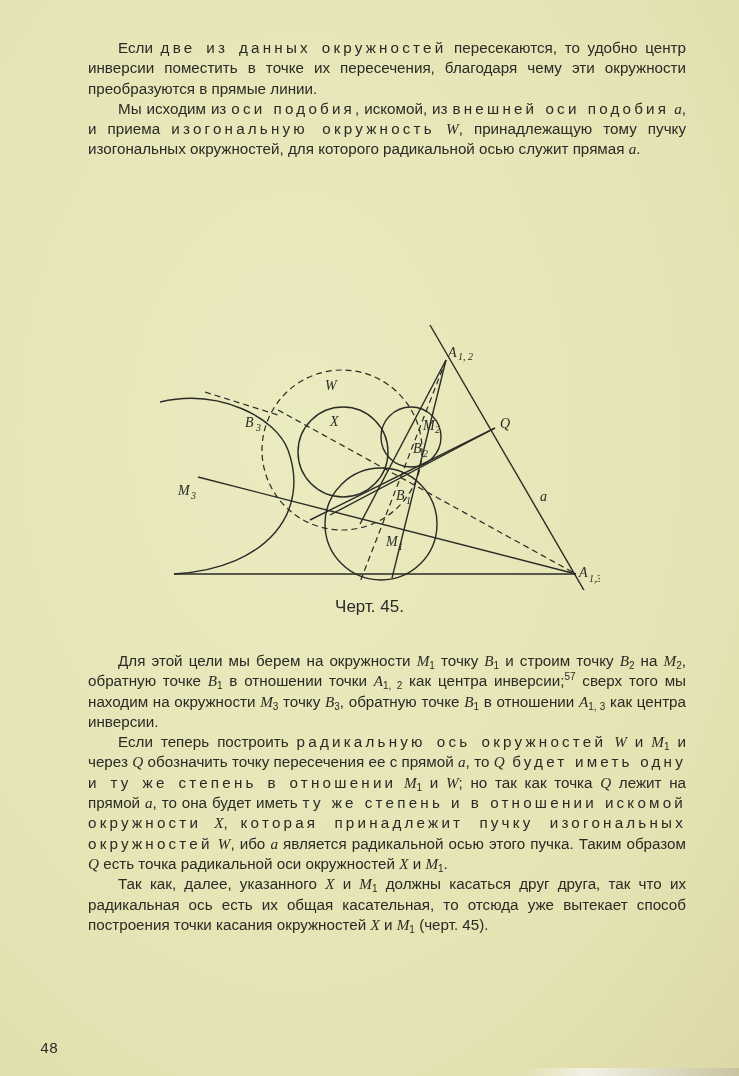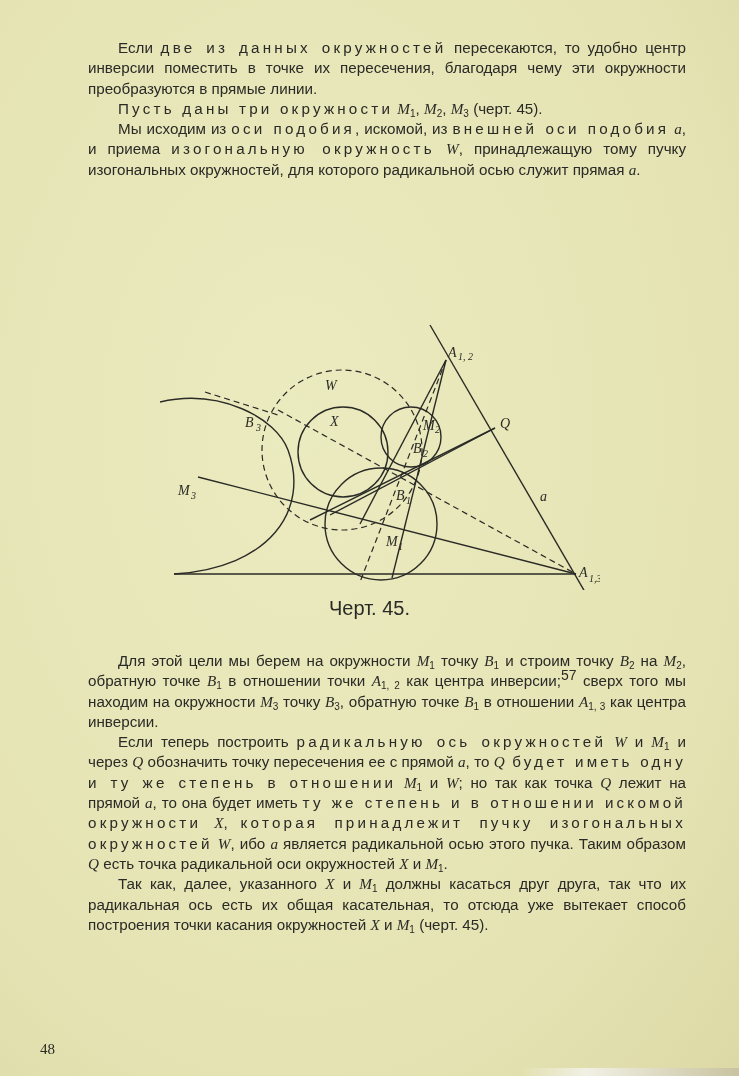--- a/index.html
+++ b/index.html
@@ -12,39 +12,38 @@
   }
   .page { position:absolute; left:0; top:0; width:739px; height:1076px;
     background: radial-gradient(ellipse at 40% 40%, #ebebc0 0%, #e5e3b3 70%, #dcd9a6 100%); }
   .text-block { position:absolute; left:88px; width:598px;
     font-family:"Liberation Sans Narrow","Liberation Sans", sans-serif;
     font-size:15.2px; line-height:20.3px; text-align:justify; }
   .p { margin:0; text-indent:30px; }
   .sp { letter-spacing:3.2px; }
   i { font-family:"Liberation Serif", serif; font-style:italic; }
   sub { font-size:10px; vertical-align:-3px; line-height:0; }
-  sup { font-size:14px; line-height:0; }
+  sup { font-size:10px; line-height:0; }
   .caption { position:absolute; top:597px; left:0; width:739px; text-align:center;
-    font-family:"Liberation Sans", sans-serif; font-size:20px; }
+    font-family:"Liberation Sans", sans-serif; font-size:17px; }
   .page-number { position:absolute; left:40px; top:1041px;
-    font-family:Liberation Serif, serif; font-size:15px; }
+    font-family:Liberation Mono, monospace; font-size:15px; }
   svg.diagram { position:absolute; left:160px; top:300px; }
   .lbl { font-family:"Liberation Serif", serif; font-style:italic; font-size:14px; fill:#2a2a26; }
   .lbl-s { font-family:"Liberation Serif", serif; font-style:italic; font-size:10px; fill:#2a2a26; }
   .bottom-strip { position:absolute; left:520px; top:1068px; width:219px; height:8px;
     background:linear-gradient(90deg, rgba(240,240,230,0) 0%, #f1f0e4 30%, #c9c3a0 100%); }
 </style>
 </head>
 <body>
 
 <div class="page">
 
   <div class="text-block" style="top:38px;">
     <p class="p"><span>Если </span><span class="sp">две из данных окружностей</span><span> пересекаются, то удобно центр инверсии поместить в точке их пересечения, благодаря чему эти окружности преобразуются в прямые линии.</span></p>
-    <p class="p"><span class="sp">Пусть даны три окружности</span> <i>M</i><sub>1</sub>, <i>M</i><sub>2</sub>, <i>M</i><sub>3</sub><span> (черт. 45).</span></p>
     <p class="p"><span>Мы исходим из </span><span class="sp">оси подобия</span><span>, искомой, из </span><span class="sp">внешней оси подобия</span> <i>a</i><span>, и приема </span><span class="sp">изогональную окружность</span> <i>W</i><span>, принадлежащую тому пучку изогональных окружностей, для которого радикальной осью служит прямая </span><i>a</i><span>.</span></p>
   </div>
 
   <svg class="diagram" width="440" height="290" viewBox="0 0 440 290">
     <g fill="none" stroke="#2a2a26" stroke-width="1.4">
 
       <line x1="270" y1="25" x2="425" y2="292"></line>
       <line x1="14" y1="274" x2="416" y2="274"></line>
       <line x1="286" y1="60" x2="232" y2="278"></line>
       <line x1="286" y1="60" x2="200" y2="224"></line>

